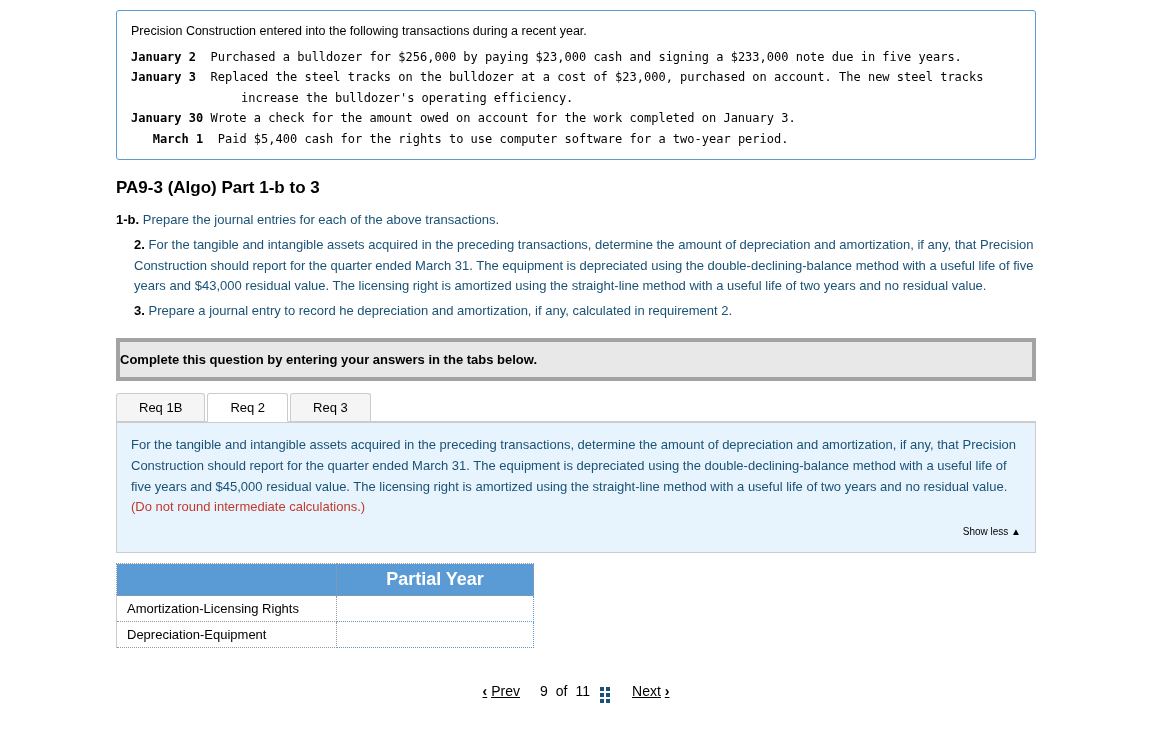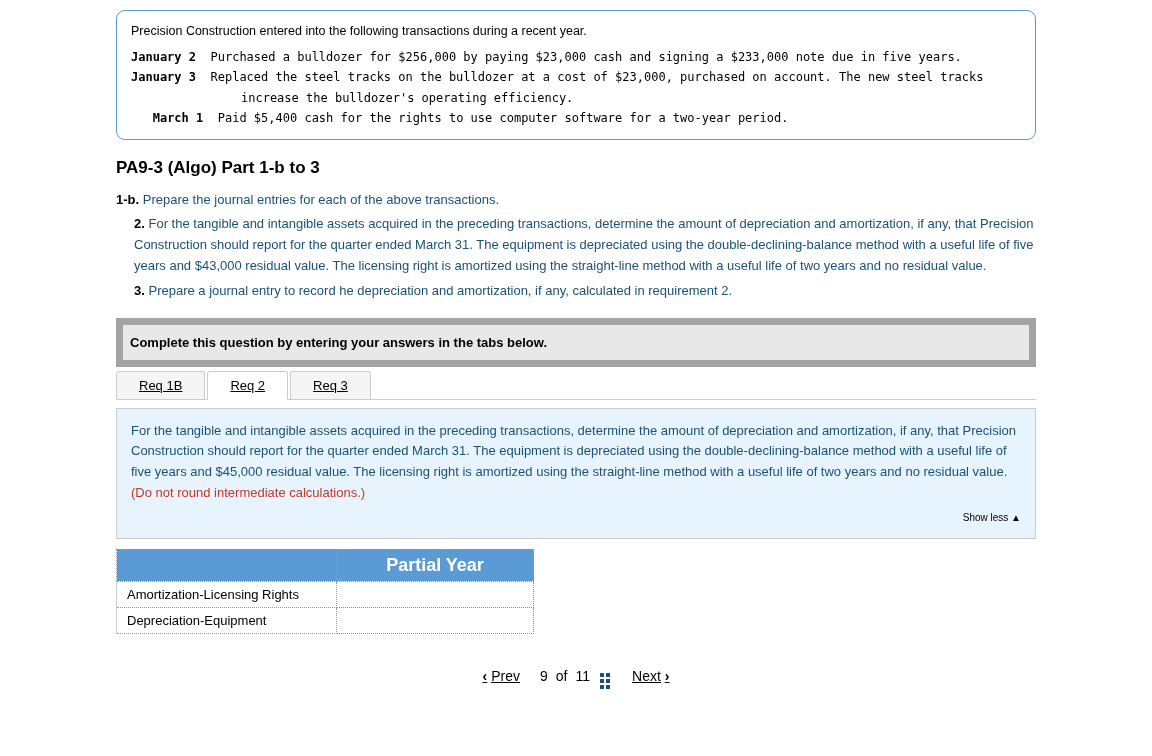--- a/index.html
+++ b/index.html
@@ -11,21 +11,21 @@
       width: 1152px;
       min-height: 756px;
     }
     .page-container {
       max-width: 960px;
       margin: 0 auto;
       padding: 10px 20px 20px 20px;
     }
     .top-box {
       border: 1px solid #5b9bd5;
-      border-radius: 9px;
+      border-radius: 3px;
       padding: 10px 14px;
       margin-bottom: 18px;
       font-size: 12.5px;
       line-height: 1.6;
     }
     .top-box p {
       margin-bottom: 6px;
     }
     .top-box .transactions {
       font-family: monospace;
@@ -44,31 +44,30 @@
     }
     .instructions .blue-text {
       color: #1a5276;
     }
     .bold { font-weight: bold; }
     .instruction-block {
       margin-bottom: 4px;
     }
     .complete-box {
       background: #e8e8e8;
-      border: 7px solid #a3a3a3;
-      padding: 10px 7px;
+      border: 4px solid #a3a3a3;
+      padding: 10px 0;
       font-size: 13px;
       font-weight: bold;
-      margin-bottom: 4px;
+      margin-bottom: 12px;
     }
     .tabs-container {
       display: flex;
       border-bottom: 1px solid #ccc;
-      margin-bottom: 8px;
-      text-decoration: underline;
+      margin-bottom: 0;
     }
     .tab {
       border: 1px solid #ccc;
       border-bottom: none;
       padding: 6px 22px;
       cursor: pointer;
       font-size: 13px;
       background: #f5f5f5;
       margin-right: 2px;
       border-radius: 3px 3px 0 0;
@@ -181,20 +180,23 @@
     <p>Precision Construction entered into the following transactions during a recent year.</p>
     <div class="transactions">
       <div>
         <span class="bold">January 2</span>&nbsp;&nbsp;Purchased a bulldozer for $256,000 by paying $23,000 cash and signing a $233,000 note due in five years.
       </div>
       <div>
         <span class="bold">January 3</span>&nbsp;&nbsp;Replaced the steel tracks on the bulldozer at a cost of $23,000, purchased on account. The new steel tracks
       </div>
       <div style="padding-left:110px;">
         increase the bulldozer's operating efficiency.
+      </div>
+      <div>
+        <span class="bold">January 30</span>&nbsp;Wrote a check for the amount owed on account for the work completed on January 3.
       </div>
       <div>
         &nbsp;&nbsp;&nbsp;<span class="bold">March 1</span>&nbsp;&nbsp;Paid $5,400 cash for the rights to use computer software for a two-year period.
       </div>
     </div>
   </div>
 
   <div class="section-title">PA9-3 (Algo) Part 1-b to 3</div>
 
   <div class="instructions">

